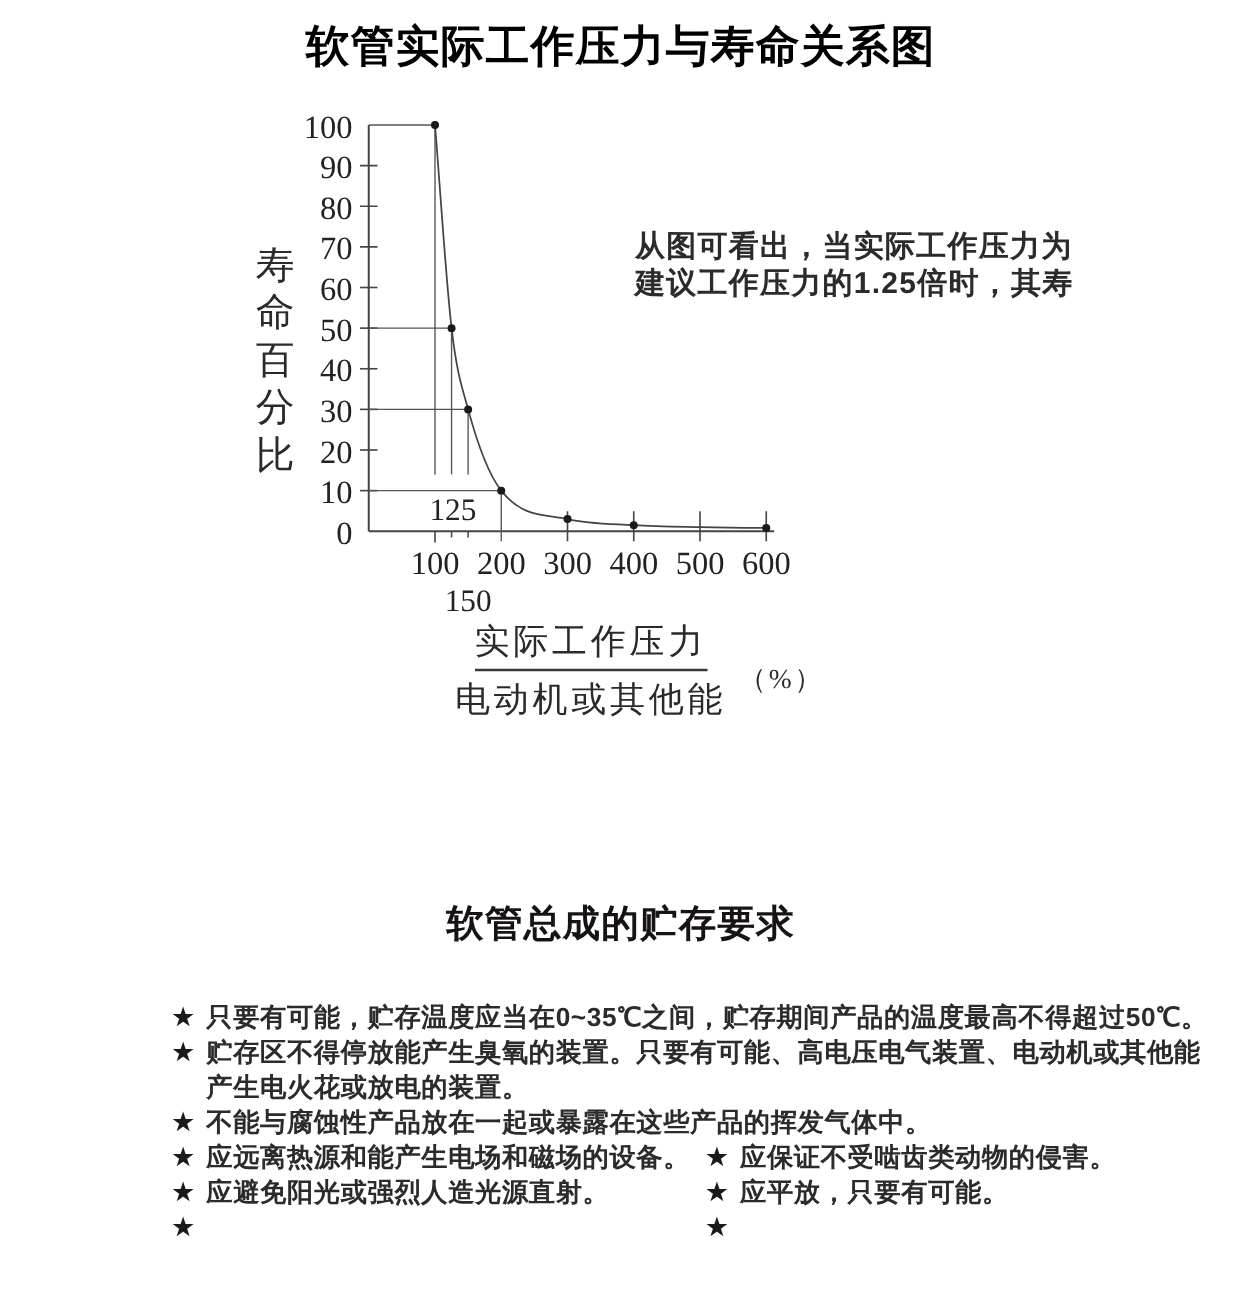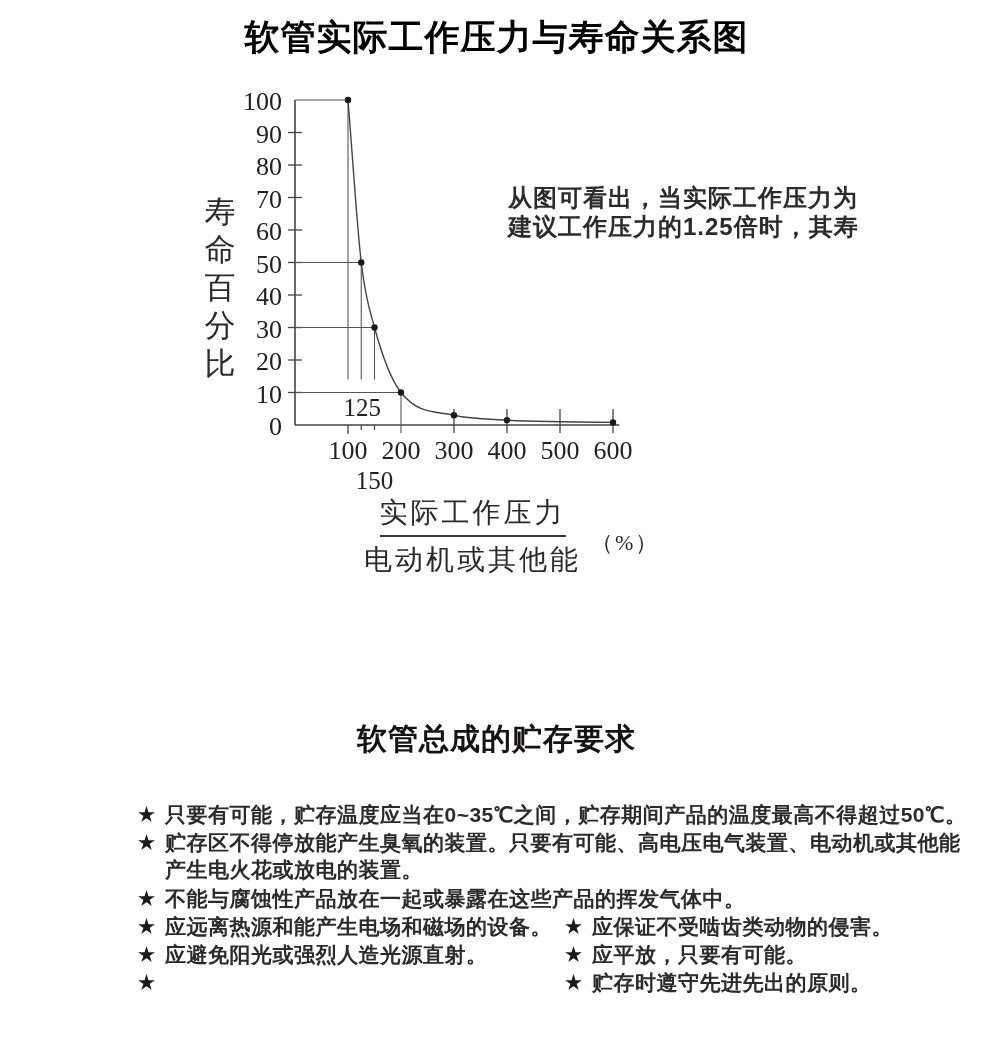--- a/index.html
+++ b/index.html
@@ -156,16 +156,15 @@
     </div>
     <div class="brow">
       <span class="star">★</span>
       <span class="btext">应平放，只要有可能。</span>
     </div>
     <div class="brow">
       <span class="star">★</span>
     </div>
     <div class="brow">
       <span class="star">★</span>
-      <span class="btext">贮存时遵守先进先出的原则。</span>
     </div>
   </div>
 </div>
 
 </body></html>

